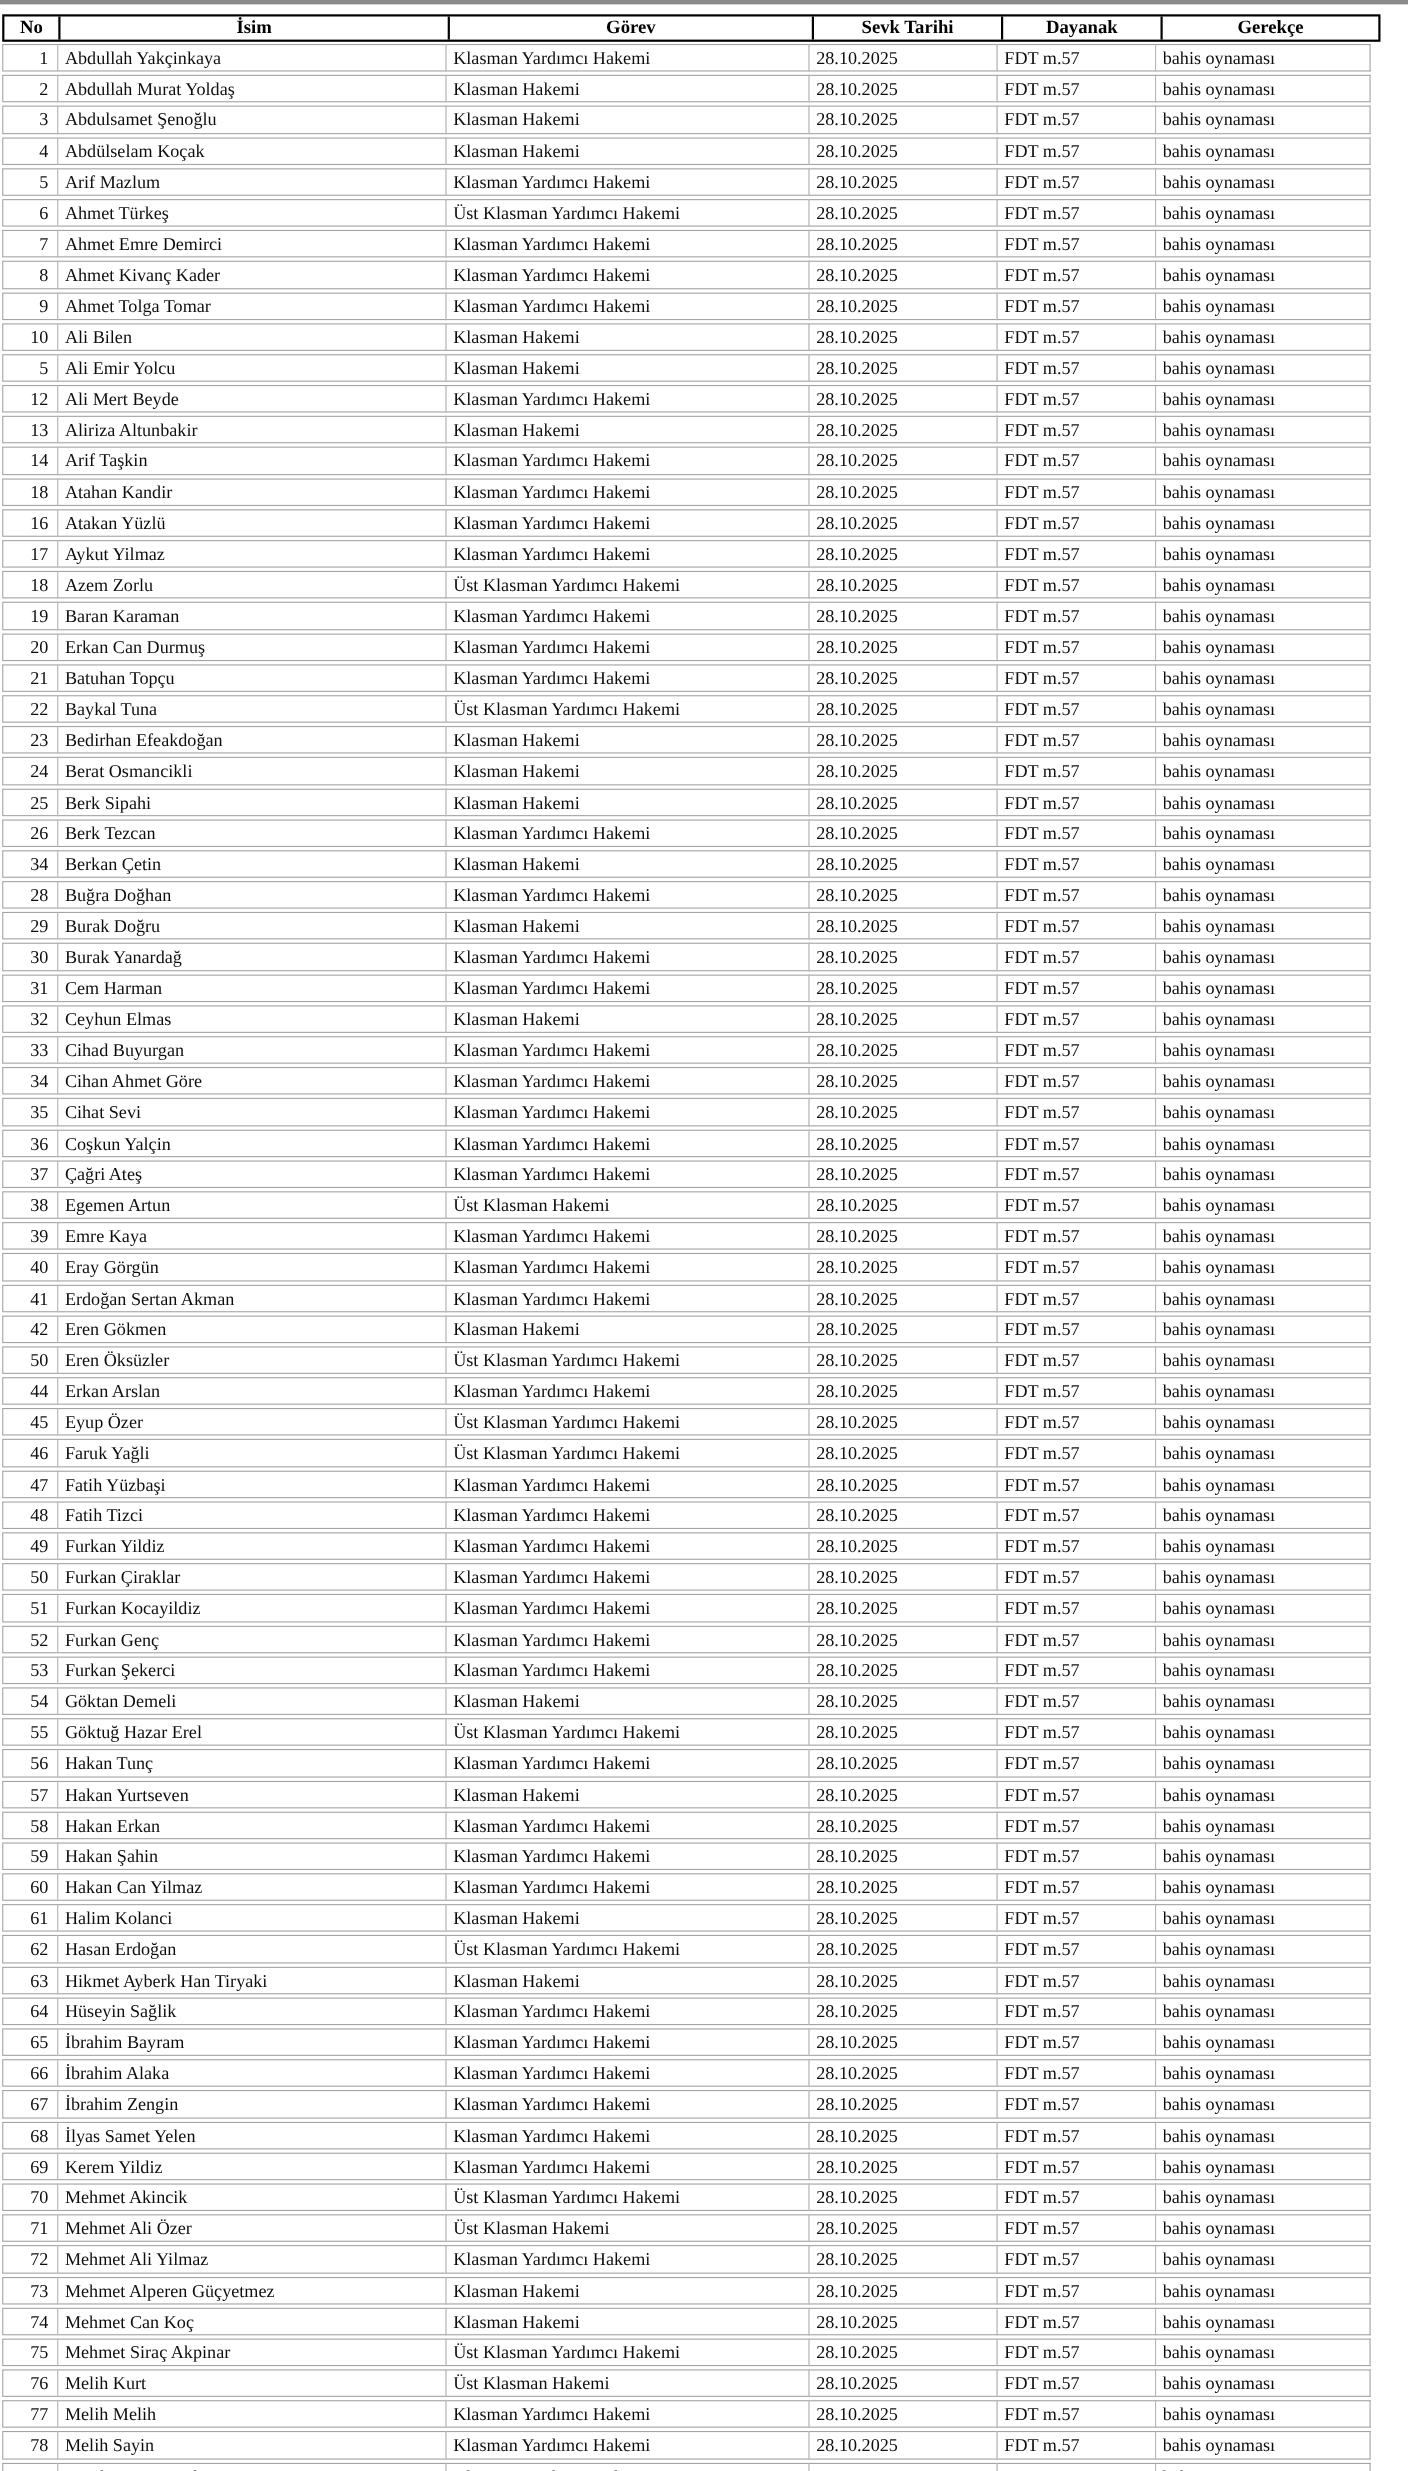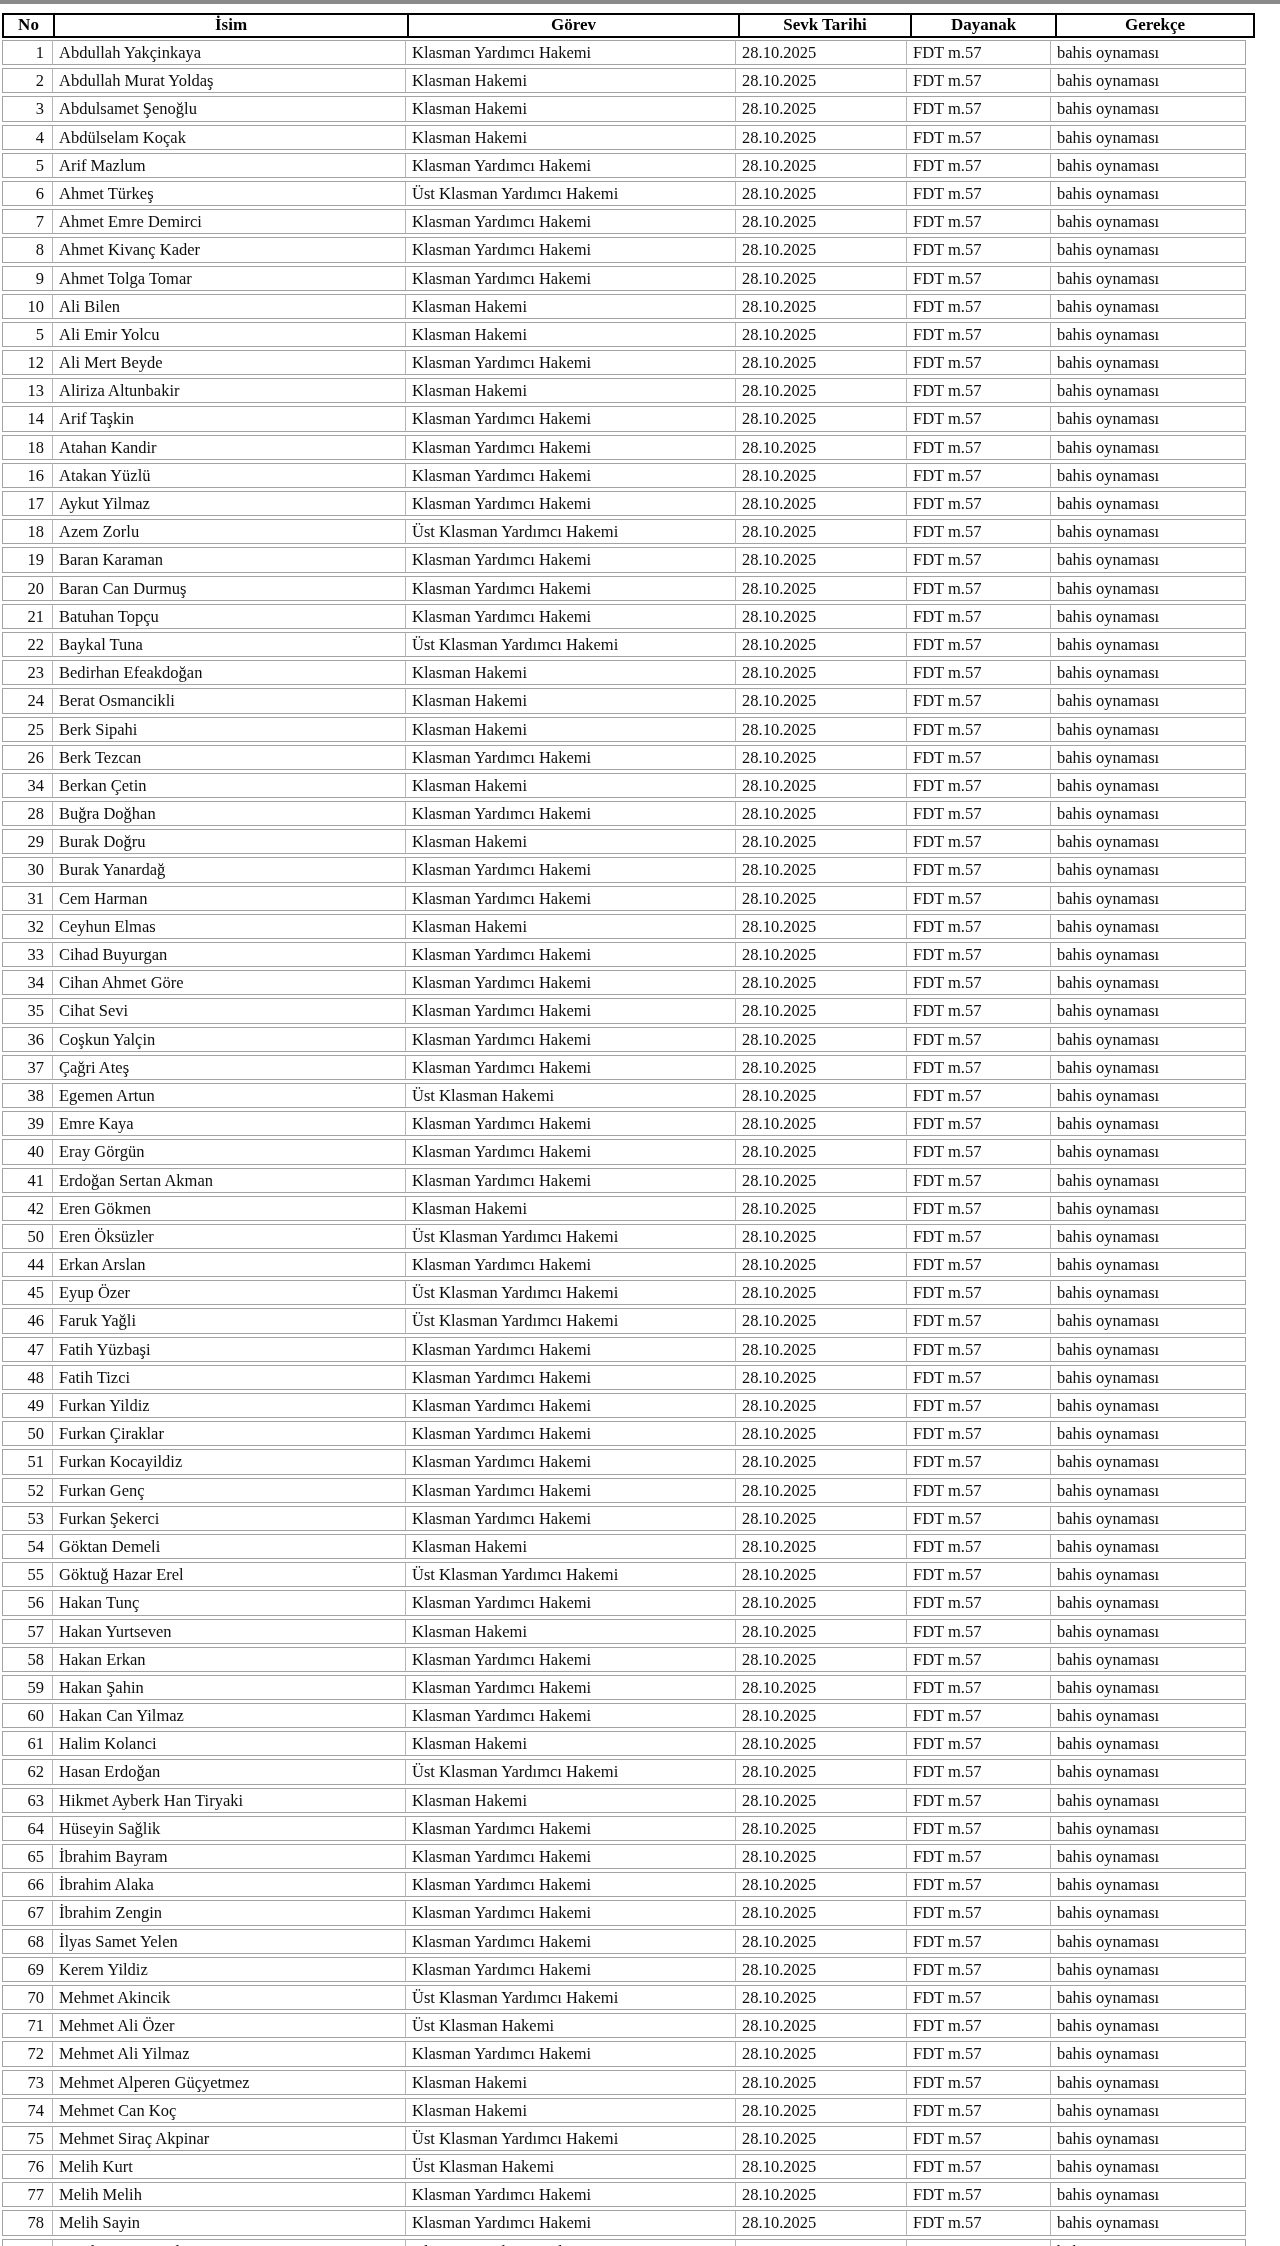--- a/index.html
+++ b/index.html
@@ -248,21 +248,21 @@
     <div class="cell c-no">19</div>
     <div class="cell c-isim">Baran Karaman</div>
     <div class="cell c-gorev">Klasman Yardımcı Hakemi</div>
     <div class="cell c-sevk">28.10.2025</div>
     <div class="cell c-dayanak">FDT m.57</div>
     <div class="cell c-gerekce">bahis oynaması</div>
   </div>
 
   <div class="body-row">
     <div class="cell c-no">20</div>
-    <div class="cell c-isim">Baran Can Durmuş</div>
+    <div class="cell c-isim">Erkan Can Durmuş</div>
     <div class="cell c-gorev">Klasman Yardımcı Hakemi</div>
     <div class="cell c-sevk">28.10.2025</div>
     <div class="cell c-dayanak">FDT m.57</div>
     <div class="cell c-gerekce">bahis oynaması</div>
   </div>
 
   <div class="body-row">
     <div class="cell c-no">21</div>
     <div class="cell c-isim">Batuhan Topçu</div>
     <div class="cell c-gorev">Klasman Yardımcı Hakemi</div>

